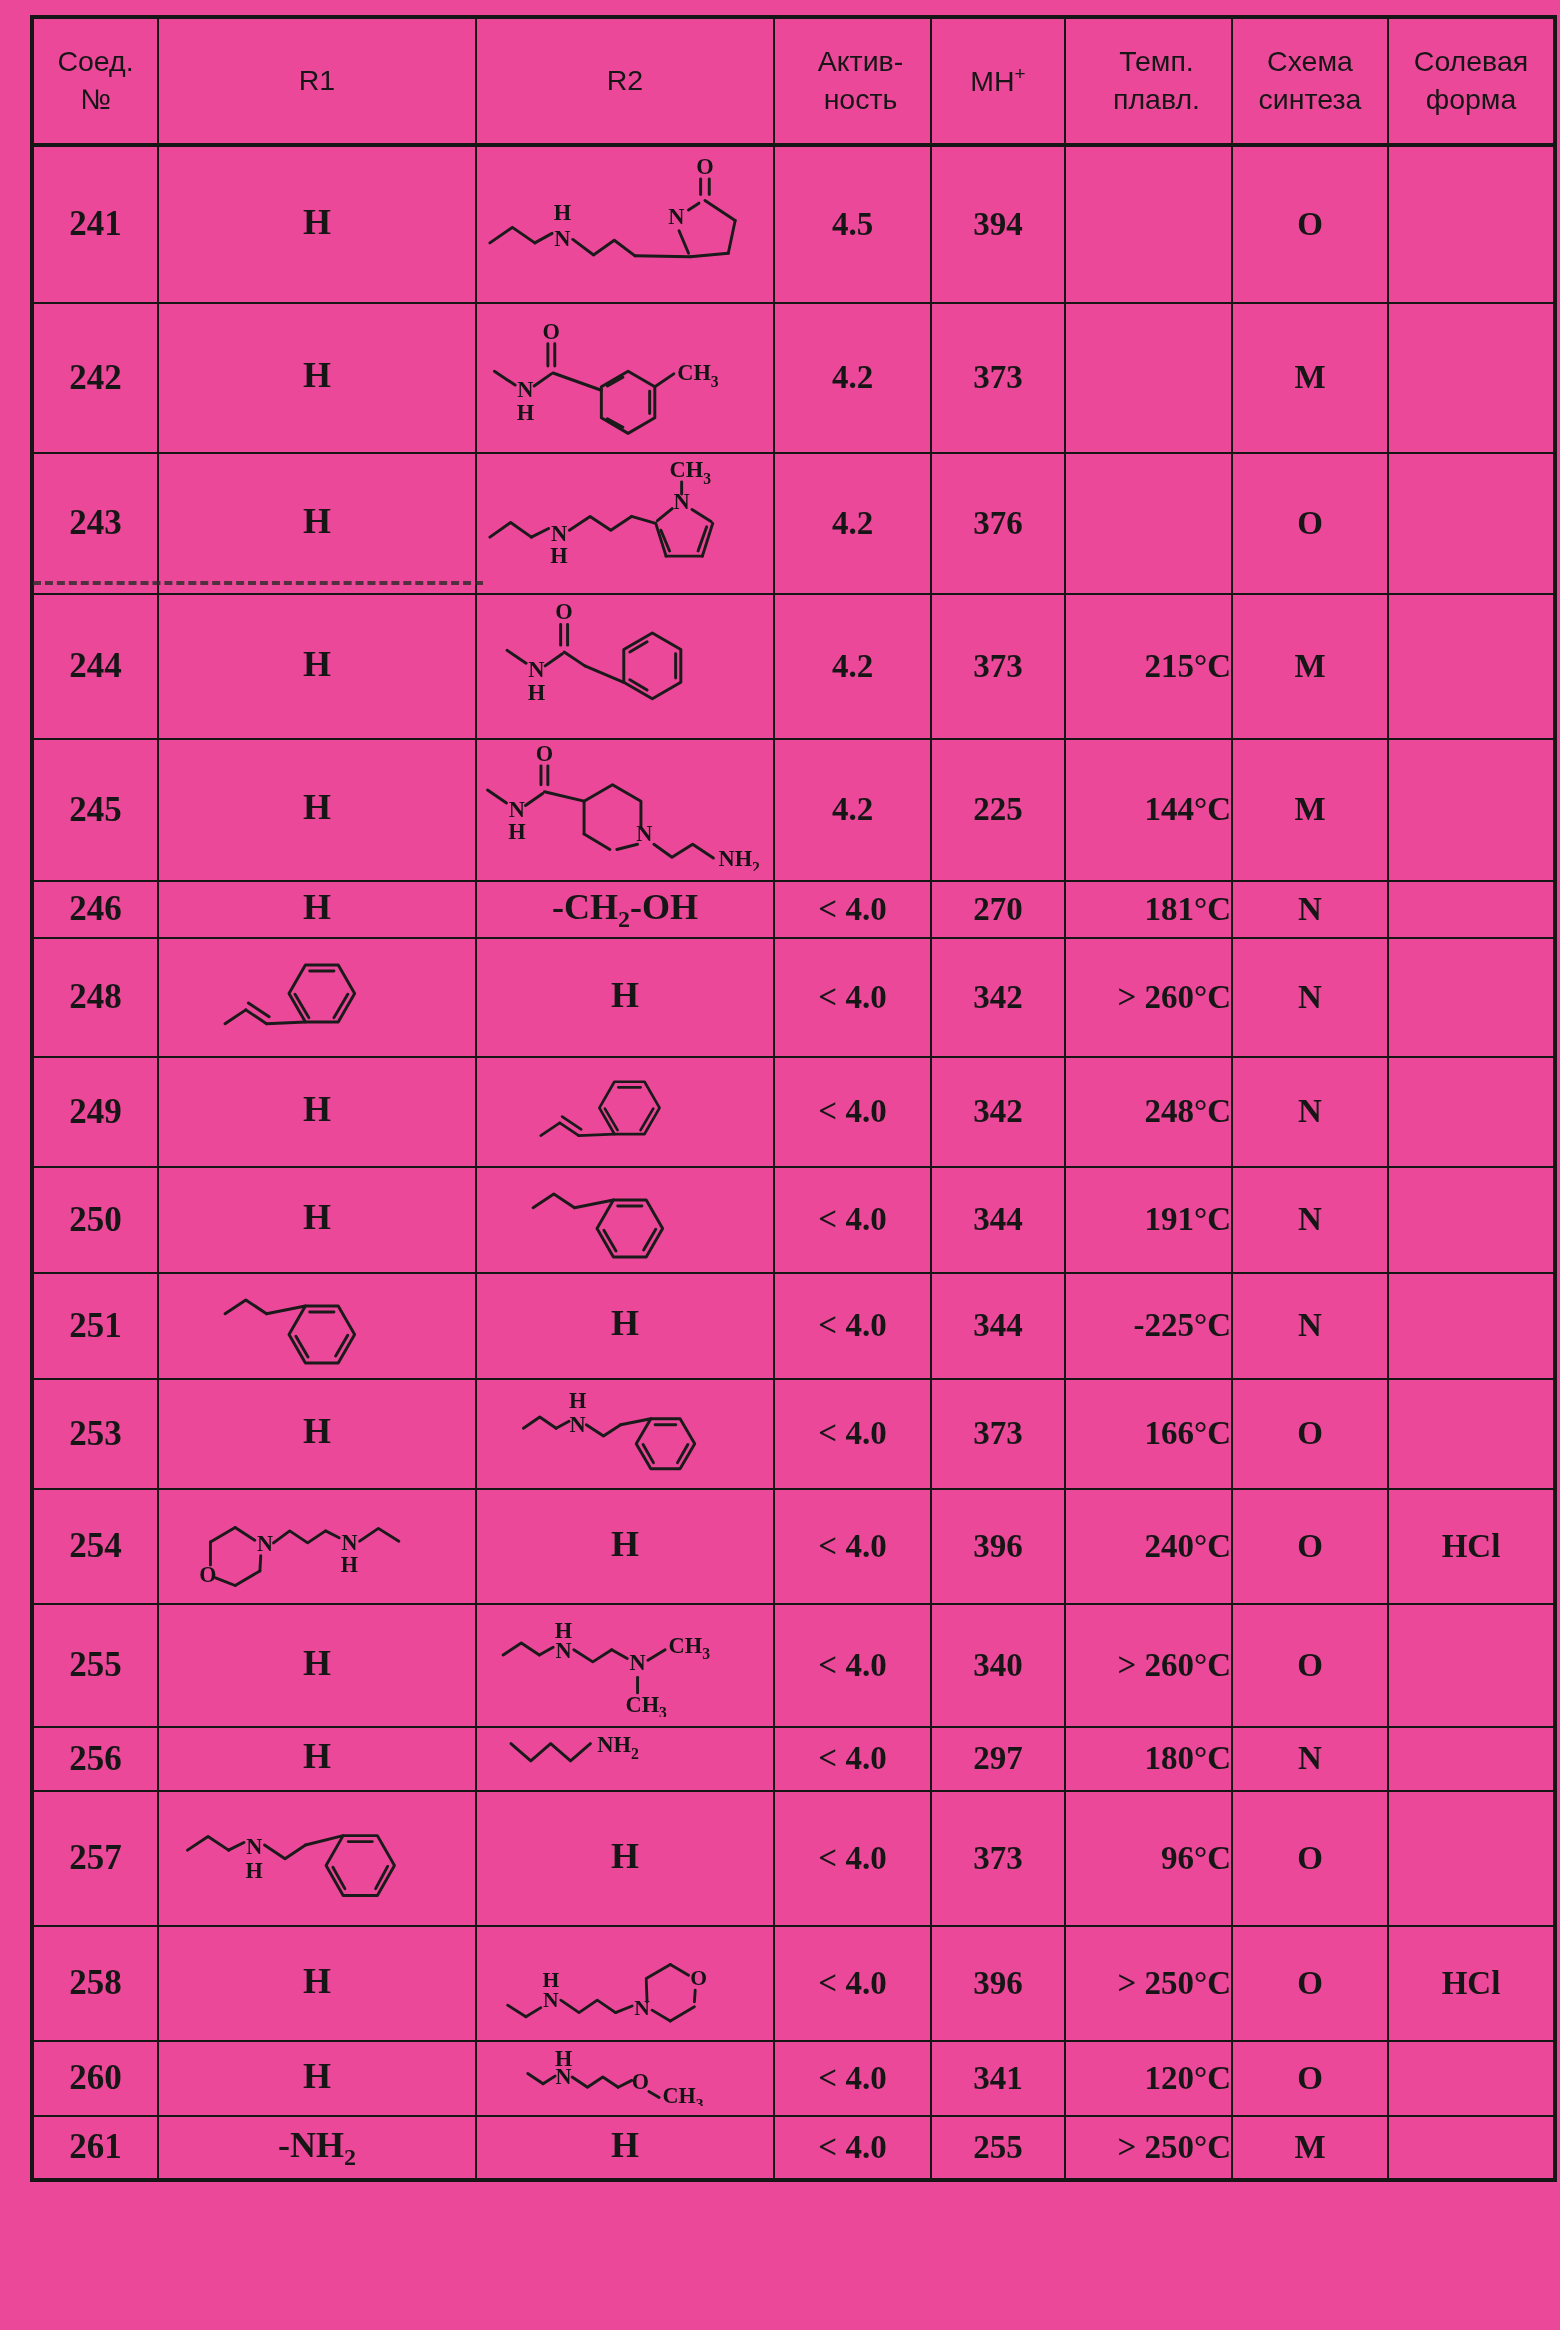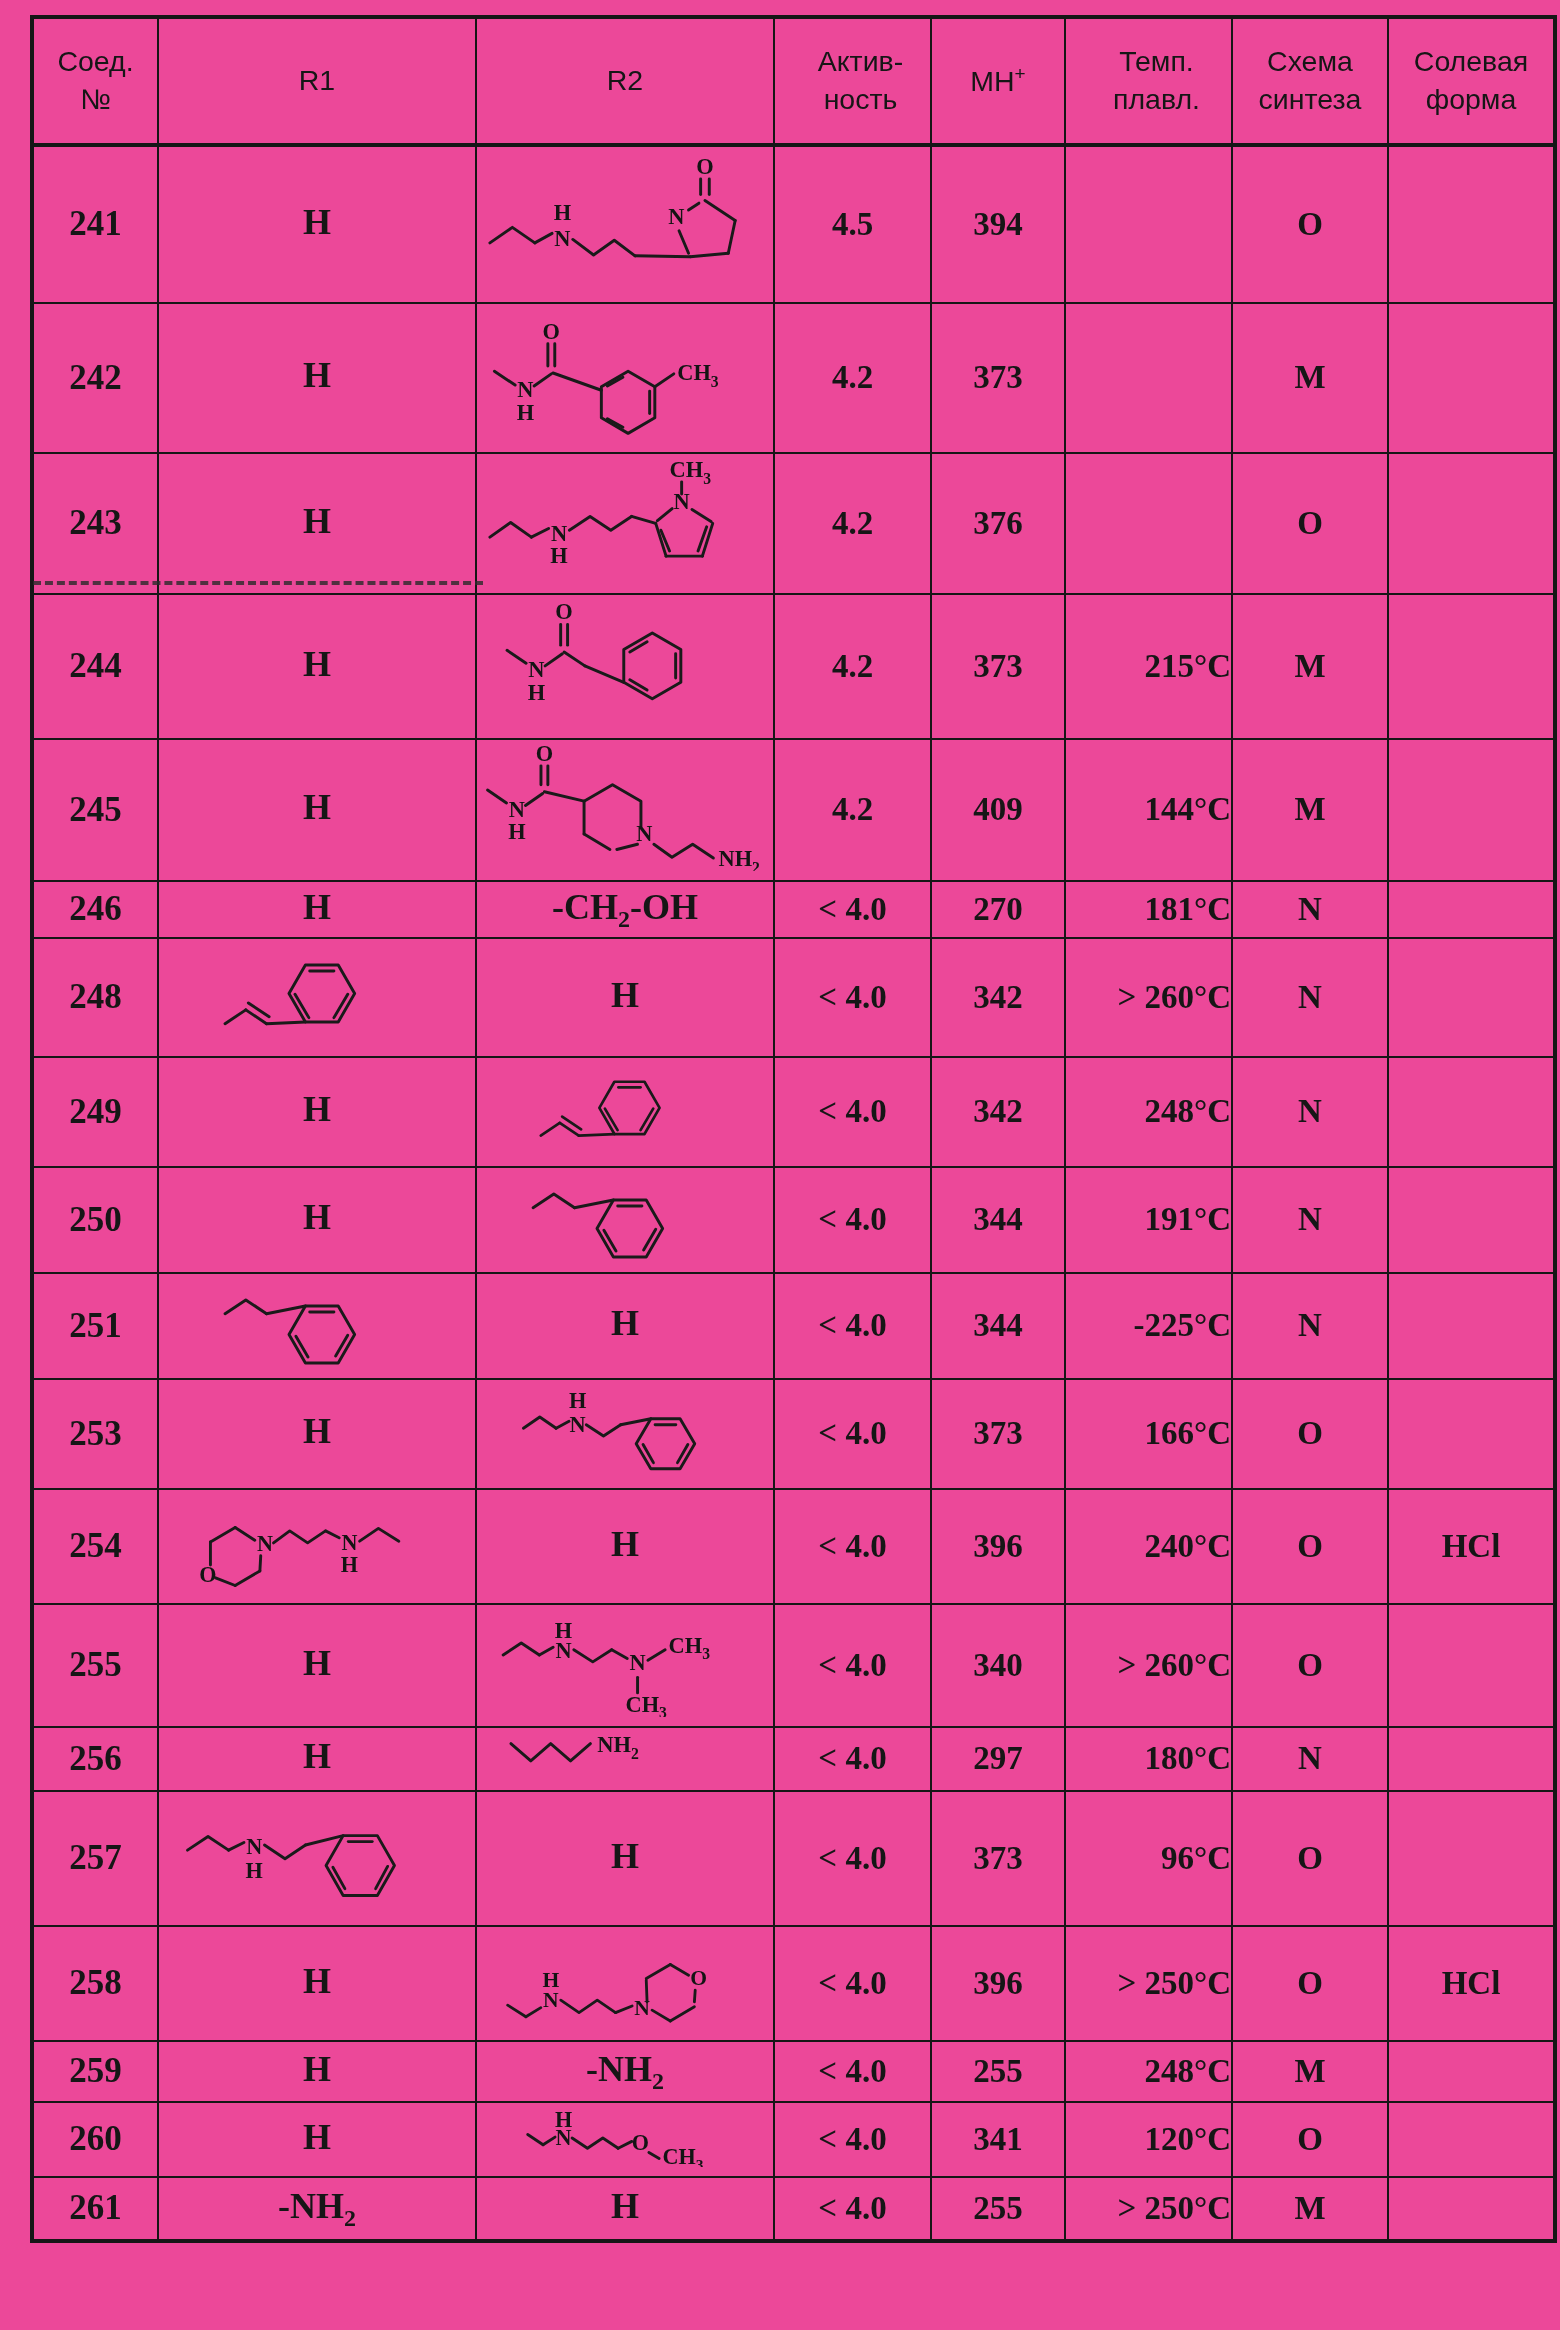--- a/index.html
+++ b/index.html
@@ -207,21 +207,21 @@
       <polyline points="120,71 153,52 186,71 186,100"></polyline>
       <text x="190" y="117">N</text>
       <line x1="182" y1="121" x2="158" y2="127"></line>
       <line x1="150" y1="127" x2="120" y2="109"></line>
       <line x1="120" y1="109" x2="120" y2="71"></line>
       <polyline points="201,121 222,136 246,121 270,137"></polyline>
       <text class="ta-s" x="276" y="146"><tspan>NH</tspan><tspan class="sb" dy="8">2</tspan></text>
     </svg></span>
   </td>
   <td class="v">4.2</td>
-  <td class="v">409</td>
+  <td class="v">225</td>
   <td class="mp">144°C</td>
   <td class="v">M</td>
   <td class="v"></td>
 </tr>
 
 <tr style="height:57px">
   <td class="no">246</td>
   <td class="fc"><span>H</span><sub></sub><span></span></td>
   <td class="fc"><span>-CH</span><sub>2</sub><span>-OH</span></td>
   <td class="v">&lt; 4.0</td>
@@ -464,30 +464,20 @@
       <line x1="204" y1="113" x2="182" y2="100"></line>
     </svg></span>
   </td>
   <td class="v">&lt; 4.0</td>
   <td class="v">396</td>
   <td class="mp">&gt; 250°C</td>
   <td class="v">O</td>
   <td class="v">HCl</td>
 </tr>
 
-<tr style="height:61px">
-  <td class="no">259</td>
-  <td class="fc"><span>H</span><sub></sub><span></span></td>
-  <td class="fc"><span>-NH</span><sub>2</sub><span></span></td>
-  <td class="v">&lt; 4.0</td>
-  <td class="v">255</td>
-  <td class="mp">248°C</td>
-  <td class="v">M</td>
-  <td class="v"></td>
-</tr>
 
 <tr style="height:66px">
   <td class="no">260</td>
   <td class="fc"><span>H</span><sub></sub><span></span></td>
   <td class="fc">
     <span class="struct">
     <svg class="st" width="208" height="64" viewBox="0 0 240 75" style="font-size:42px">
       <line x1="6" y1="37" x2="24" y2="49"></line>
                 <line x1="24" y1="49" x2="38" y2="40"></line>
       <text x="48" y="28" font-size="22">H</text>

